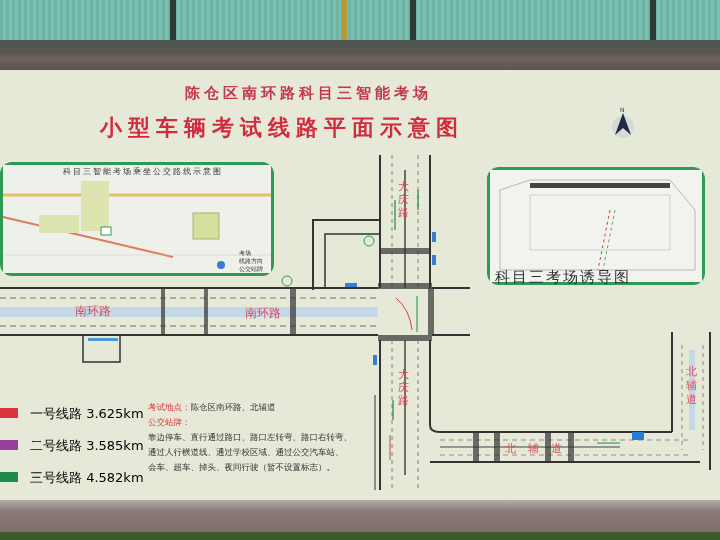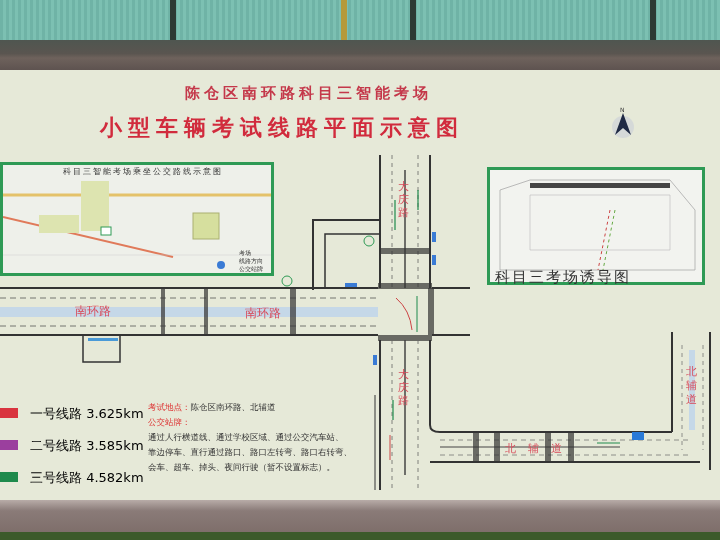--- a/index.html
+++ b/index.html
@@ -14,21 +14,21 @@
   .board { position:absolute; left:0; top:70px; width:720px; height:430px;
     background:#e6e9d8; }
   .frame-bottom { position:absolute; left:0; top:500px; width:720px; height:36px;
     background: linear-gradient(180deg,#b8aca8 0%,#8a7b78 30%,#7c6c68 100%); }
   .grass { position:absolute; left:0; top:532px; width:720px; height:8px; background:#3b5a2a; }
   .title-sub { position:absolute; left:185px; top:84px; font-size:15px; letter-spacing:4px;
     color:#c4384a; font-weight:bold; }
   .title-main { position:absolute; left:100px; top:113px; font-size:22px; letter-spacing:6px;
     color:#d12b3d; font-weight:bold; }
   .compass { position:absolute; left:611px; top:105px; width:24px; height:36px; }
-  .inset { position:absolute; background:#ffffff; border:3px solid #2e9a55; border-radius:0; }
+  .inset { position:absolute; background:#ffffff; border:3px solid #2e9a55; border-radius:12px; }
   .inset-title { position:absolute; font-size:8px; color:#333; letter-spacing:2px; }
   .road-label { position:absolute; color:#d84b5a; font-size:12px; }
   .legend { position:absolute; left:0; }
   .legend-swatch { position:absolute; left:0; width:18px; height:10px; }
   .legend-text { position:absolute; left:30px; font-size:13px; color:#000000; white-space:nowrap; }
   .info { position:absolute; left:148px; top:400px; width:240px; font-size:8.5px; color:#333; line-height:15px; }
   .info .k { color:#d33; }
   svg { position:absolute; left:0; top:0; }
 </style>
 </head>
@@ -172,19 +172,19 @@
 <div class="legend" style="top:472px">
   <div class="legend-swatch" style="background:#1e8a4c"></div>
   <div class="legend-text" style="top:-3px">三号线路 4.582km</div>
 </div>
 
 <div class="info">
   <div>
     <span class="k">考试地点：</span><span>陈仓区南环路、北辅道</span>
   </div>
   <div class="k">公交站牌：</div>
+  <div>靠边停车、直行通过路口、路口左转弯、路口右转弯、</div>
   <div>通过人行横道线、通过学校区域、通过公交汽车站、</div>
-  <div>靠边停车、直行通过路口、路口左转弯、路口右转弯、</div>
   <div>会车、超车、掉头、夜间行驶（暂不设置标志）。</div>
 </div>
 
 <div class="frame-bottom"></div>
 <div class="grass"></div>
 
 </body></html>

